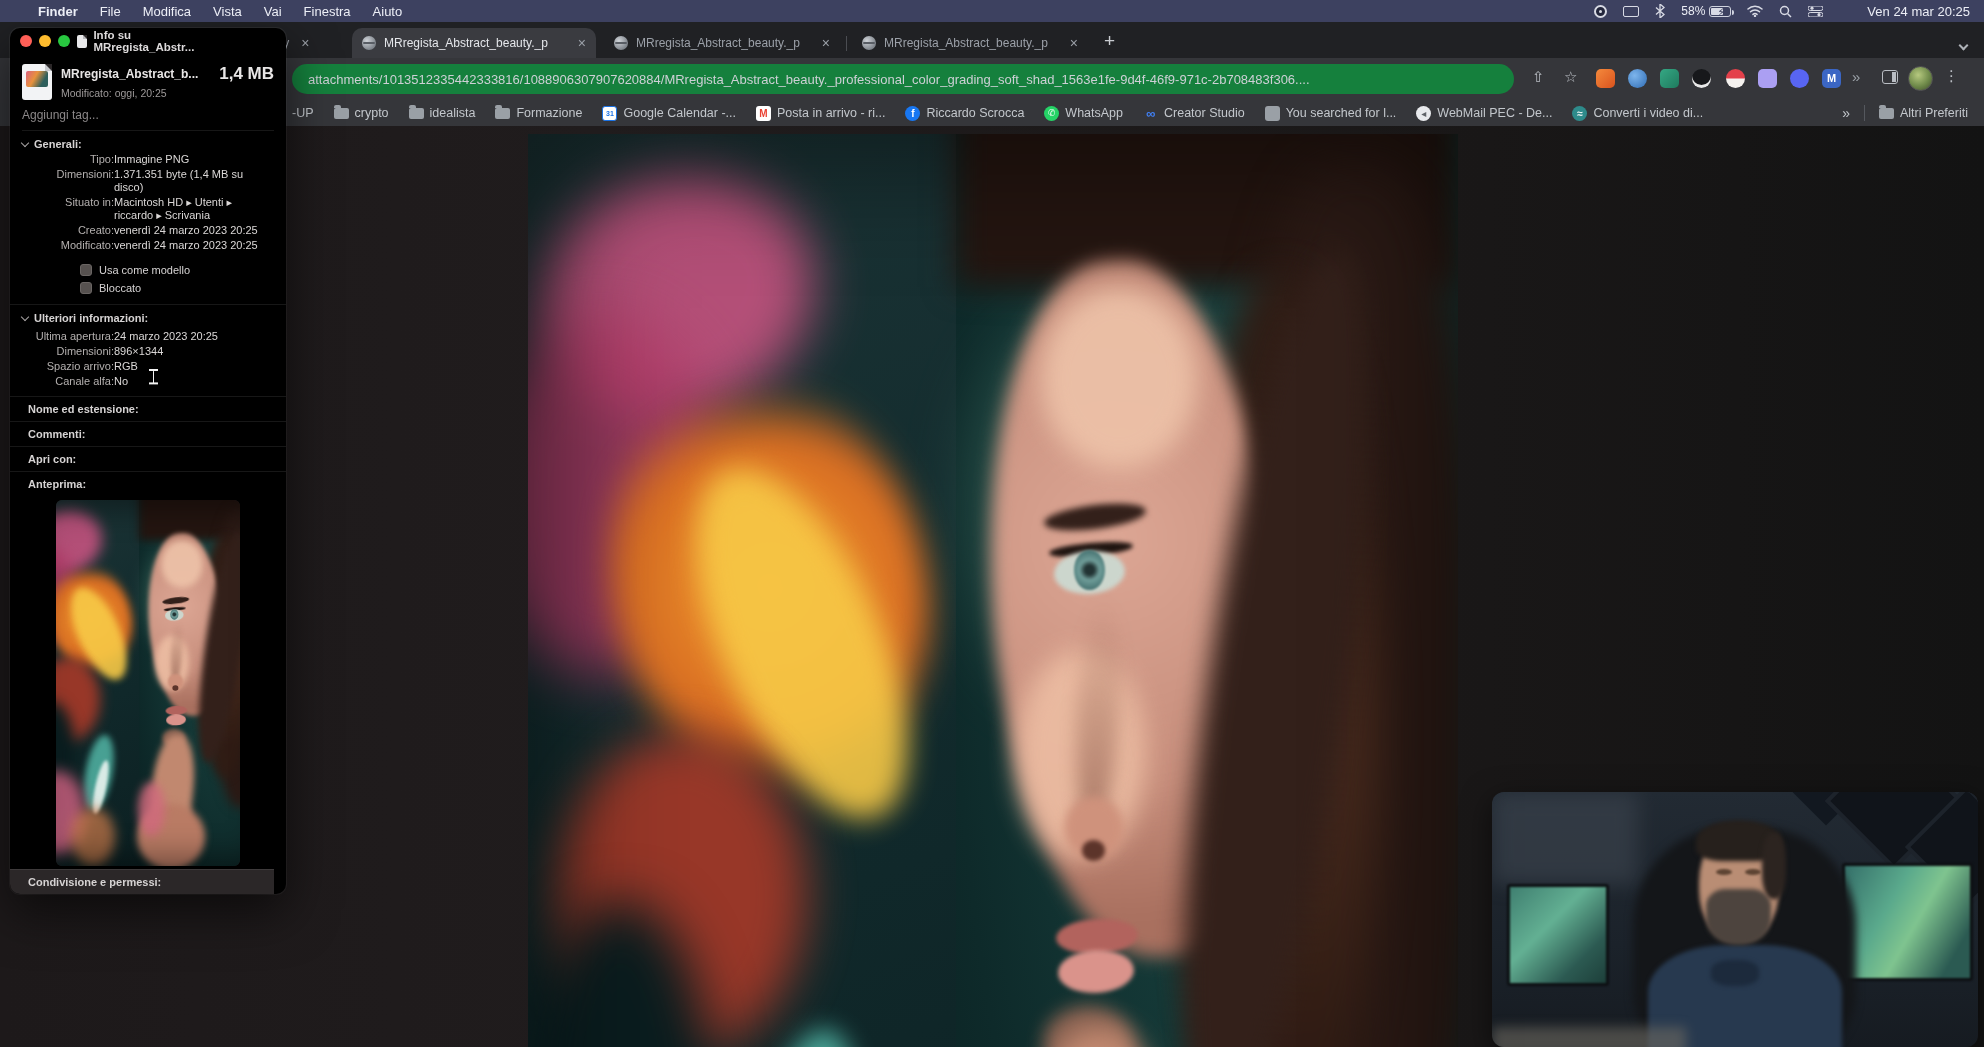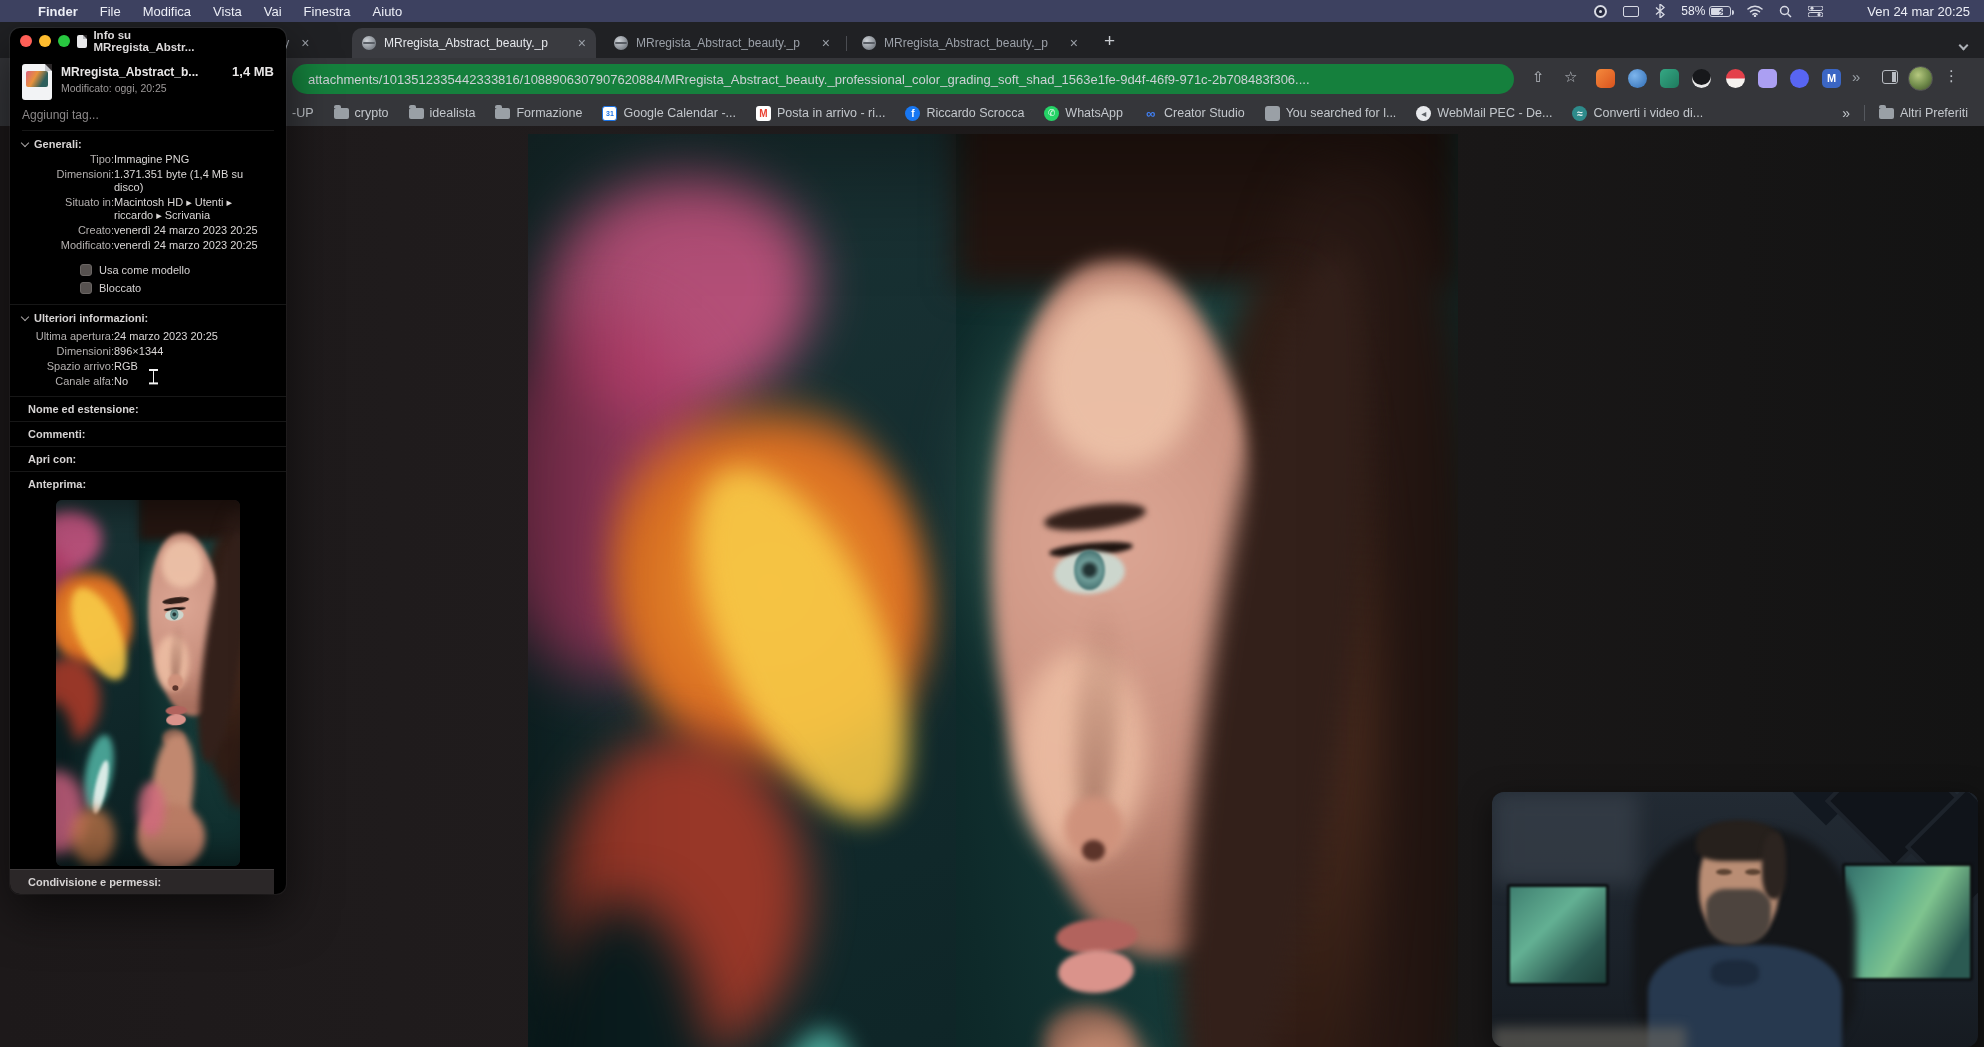--- a/index.html
+++ b/index.html
@@ -110,21 +110,21 @@
   #iw-title { display:flex; align-items:center; gap:6px; margin:0 auto; font-weight:bold; font-size:11.5px; color:#dddadb; }
   .doc-ic { width:11px; height:13px; background:#e8e8ea; border-radius:2px; position:relative; }
   .doc-ic::after { content:""; position:absolute; right:0; top:0; border-style:solid; border-width:0 4px 4px 0; border-color:transparent #2b2728 #b9b9bd transparent; }
   #iw-filerow { display:flex; align-items:flex-start; padding:9px 12px 4px 12px; gap:9px; }
   .png-ic { width:30px; height:36px; background:#f2f3f5; border-radius:3px; position:relative; flex:none; }
   .png-ic::before { content:""; position:absolute; left:4px; top:7px; right:4px; height:16px; border-radius:2px;
     background:linear-gradient(120deg,#d9607f, #e8923c 40%, #2e5f5c 75%); }
   .png-ic::after { content:""; position:absolute; right:0; top:0; border-style:solid; border-width:0 7px 7px 0; border-color:transparent #2b2728 #c6c8cc transparent; }
   #iw-fname-row { display:flex; width:100%; gap:6px; align-items:center; }
   #iw-fname { font-weight:bold; font-size:12px; color:#e8e6e6; flex:1; }
-  #iw-fsize { font-weight:bold; font-size:13px; color:#e8e6e6; }
+  #iw-fsize { font-weight:bold; font-size:17px; color:#e8e6e6; }
   #iw-modline { color:#9d9999; font-size:10.5px; margin-top:3px; }
   #iw-tagrow { margin:4px 12px 0 12px; padding-bottom:8px; color:#8b8788; font-size:12px; border-bottom:1px solid rgba(255,255,255,.09); }
   .iw-sec { padding:7px 12px 2px 12px; display:flex; align-items:center; gap:6px; font-weight:bold; color:#d6d3d3; }
   .iw-sec .chev2 { width:6px; height:6px; border-right:1.6px solid #a7a3a3; border-bottom:1.6px solid #a7a3a3; transform:rotate(45deg); margin-top:-2px; }
   .ir { display:flex; padding:1px 12px; line-height:13px; }
   .ir .l { width:92px; text-align:right; color:#b4b0af; flex:none; }
   .ir .v { flex:1; color:#dbd8d7; }
   .cbrow { display:flex; align-items:center; gap:7px; padding:3px 0 3px 70px; color:#d6d3d3; }
   .cb { width:12px; height:12px; border-radius:3px; background:#56514f; border:1px solid #6a6563; }
   .iw-div { height:1px; background:rgba(255,255,255,.09); margin:7px 0 0 0; }

